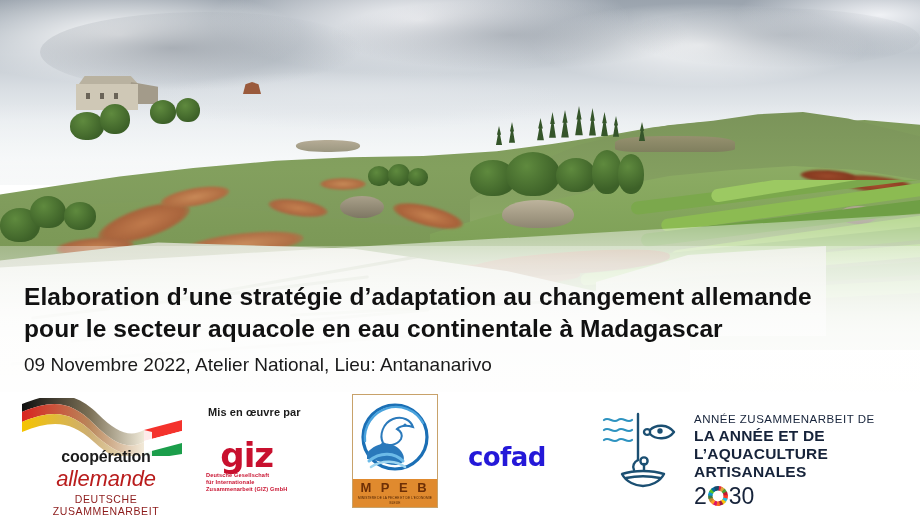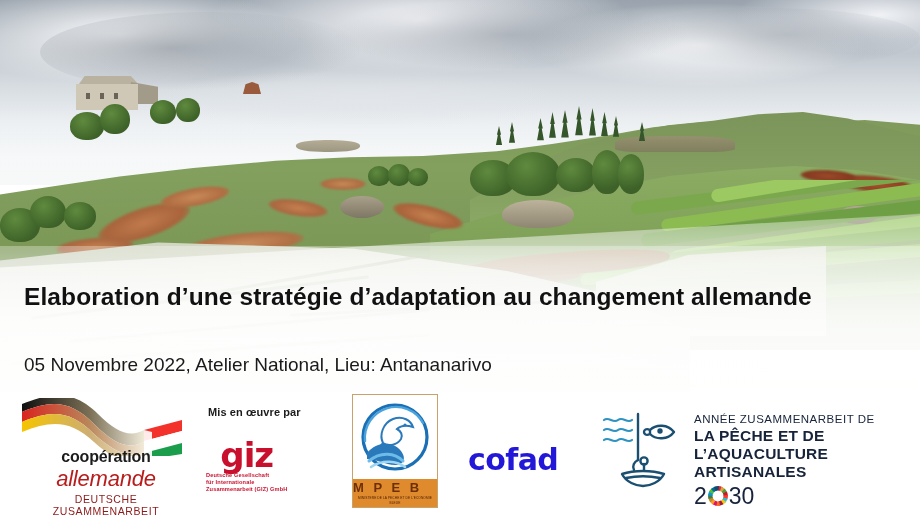--- a/index.html
+++ b/index.html
@@ -114,26 +114,26 @@
   .gizWrap{position:absolute;left:200px;top:14px;width:140px;height:95px;}
   .misen{font-size:11px;font-weight:bold;color:#1b1b1b;letter-spacing:.1px;padding-left:8px;}
   .gizRow{position:absolute;left:6px;top:32px;display:flex;align-items:center;flex-direction:column;}
   .gizMark{font-size:34px;font-weight:bold;color:#c8102e;font-family:"DejaVu Sans",sans-serif;line-height:34px;letter-spacing:-1px;}
   .gizSub{font-size:5.6px;color:#c8102e;line-height:7.2px;font-weight:bold;letter-spacing:.15px;}
 
   
   .mpeb{position:absolute;left:352px;top:2px;width:84px;height:112px;border:1px solid #c8a26a;background:#fff;}
   .mpebCircleWrap{position:absolute;left:0;top:2px;width:84px;height:80px;}
   .mpebBand{position:absolute;left:0;bottom:0;width:84px;height:28px;background:#e08a2e;}
-  .mpebTitle{color:#6d2f06;font-weight:bold;font-size:13px;letter-spacing:3px;line-height:16px;margin-top:1px;}
+  .mpebTitle{text-align:center;color:#6d2f06;font-weight:bold;font-size:13px;letter-spacing:3px;line-height:16px;margin-top:1px;}
   .mpebSub{text-align:center;color:#4a2104;font-size:3.2px;letter-spacing:.1px;line-height:5px;}
 
   
   .cofad{position:absolute;left:468px;top:50px;width:120px;height:40px;}
-  .cofadTxt{font-size:30px;font-weight:bold;color:#2418d8;letter-spacing:-.6px;font-family:"DejaVu Sans",sans-serif;}
+  .cofadTxt{font-size:26px;font-weight:bold;color:#2418d8;letter-spacing:-.6px;font-family:"DejaVu Sans",sans-serif;}
 
   
   .iyafa{position:absolute;left:600px;top:14px;width:300px;height:96px;}
   .iyafaMark{position:absolute;left:0;top:2px;width:86px;height:84px;}
   .iyafaTxt{position:absolute;left:94px;top:6px;width:206px;}
   .iy1{font-size:11.5px;color:#16233a;letter-spacing:.5px;line-height:15px;font-family:"Liberation Sans Narrow","Liberation Sans",sans-serif;}
   .iy2{font-size:15.5px;font-weight:bold;color:#16233a;letter-spacing:.2px;line-height:18px;}
   .iy3{font-size:15.5px;font-weight:bold;color:#16233a;letter-spacing:.2px;line-height:18px;}
   .iy4{display:flex;align-items:center;gap:0px;margin-top:3px;}
   .iyNum{font-size:23px;color:#16233a;letter-spacing:0px;line-height:24px;font-weight:400;}
@@ -231,22 +231,23 @@
       <div class="bund" style="left:300px;top:70px;width:300px;transform:rotate(-3deg)"></div>
     </div>
     <div style="position:absolute;left:596px;top:246px;width:230px;height:90px;background:linear-gradient(170deg,#d3d8c4,#c4ccb4);clip-path:polygon(0% 40%,40% 10%,100% 0%,100% 100%,0% 100%);opacity:.9"></div>
 
     <div class="wash"></div>
     <div class="wash2"></div>
   </div>
 
   <div class="titleBlock">
     <div class="t-line">Elaboration d’une stratégie d’adaptation au changement  allemande</div>
+    <div class="t-line">pour le secteur aquacole  en eau continentale  à Madagascar</div>
   </div>
-  <div class="subtitle">05 Novembre 2022, Atelier National, Lieu: Antananarivo</div>
+  <div class="subtitle">09 Novembre 2022, Atelier National, Lieu: Antananarivo</div>
 
   <div class="logobar">
 
     <div class="coop">
       <svg class="ribbon" viewBox="0 0 168 58">
         <defs>
           <linearGradient id="gBlack" x1="0" y1="0" x2="1" y2="0">
             <stop offset="0" stop-color="#101010"></stop>
               <stop offset="0.55" stop-color="#7a6f55"></stop>
               <stop offset="1" stop-color="#efe9d8"></stop>
@@ -325,21 +326,21 @@
           <path d="M26,70 C36,68 50,68 60,70"></path>
           <path d="M44,56 L44,62"></path>
           <circle cx="44" cy="53" r="3.6"></circle>
           <path d="M50,22 C56,16 68,16 74,24 C68,32 56,32 50,26 Z"></path>
           <path d="M50,22 C46,20 44,22 44,24 C44,26 46,28 50,26"></path>
           <circle cx="60" cy="23" r="1.5" fill="#1b4f72"></circle>
         </g>
       </svg>
       <div class="iyafaTxt">
         <div class="iy1">ANNÉE ZUSAMMENARBEIT DE</div>
-        <div class="iy2">LA PÊCHE ET DE L’AQUACULTURE</div>
+        <div class="iy2">LA ANNÉE ET DE L’AQUACULTURE</div>
         <div class="iy3">ARTISANALES</div>
         <div class="iy4">
           <span class="iyNum">2</span>
           <svg width="22" height="22" viewBox="0 0 40 40">
             <g transform="translate(20,20)">
               <circle r="14" fill="none" stroke="#e5243b" stroke-width="8" stroke-dasharray="7.3 80" transform="rotate(-90)"></circle>
               <circle r="14" fill="none" stroke="#dda63a" stroke-width="8" stroke-dasharray="7.3 80" transform="rotate(-69)"></circle>
               <circle r="14" fill="none" stroke="#4c9f38" stroke-width="8" stroke-dasharray="7.3 80" transform="rotate(-48)"></circle>
               <circle r="14" fill="none" stroke="#c5192d" stroke-width="8" stroke-dasharray="7.3 80" transform="rotate(-27)"></circle>
               <circle r="14" fill="none" stroke="#ff3a21" stroke-width="8" stroke-dasharray="7.3 80" transform="rotate(-6)"></circle>

